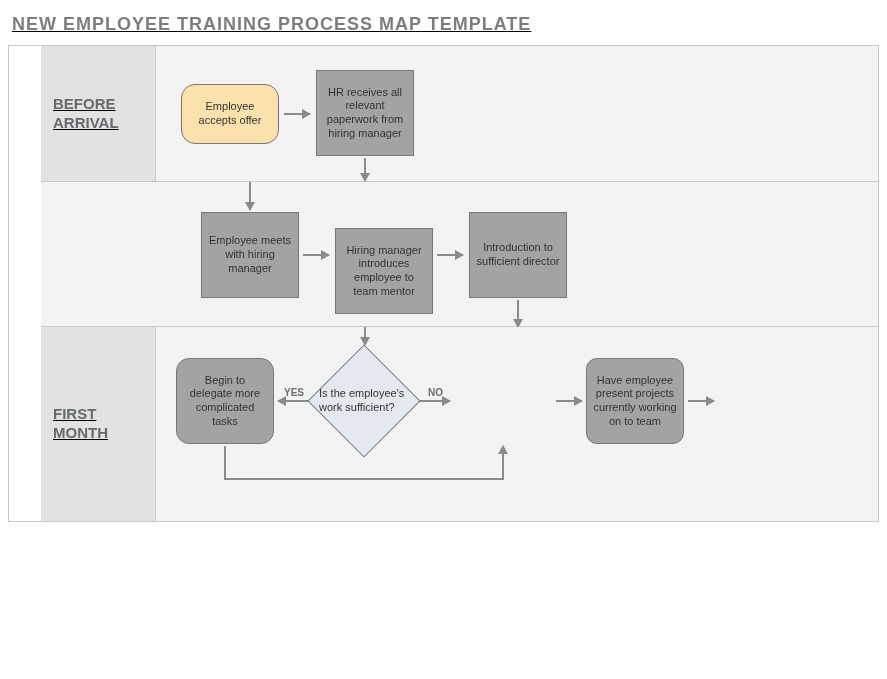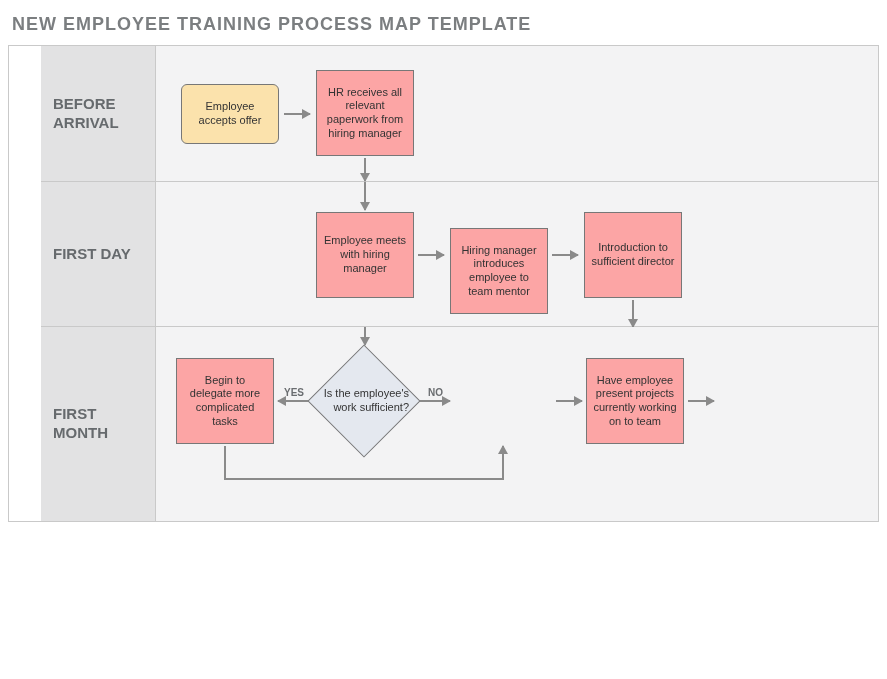--- a/index.html
+++ b/index.html
@@ -1,35 +1,35 @@
 <!DOCTYPE html>
 <html><head>
 <meta charset="utf-8">
 <style>
   * { box-sizing: border-box; margin: 0; padding: 0; }
   body { font-family: Arial, Helvetica, sans-serif; background: #fff; padding: 8px; }
-  .wrap { width: 871px; }
+  .wrap { width: 871px; text-decoration: underline; }
   .title { font-size: 18px; font-weight: 700; letter-spacing: 1px; color: #7b7e80; padding: 6px 4px 10px 4px; }
   .grid { border: 1px solid #c9c9c9; padding-left: 32px; }
   .row { display: flex; border-top: 1px solid #c9c9c9; }
   .row:first-child { border-top: none; }
   .labelcol { width: 115px; background: #e2e2e3; display: flex; align-items: center; padding: 0 12px; font-size: 15px; font-weight: 700; color: #666a6d; line-height: 1.25; border-right: 1px solid #c9c9c9; }
   .lane { position: relative; flex: 1; background: #f3f3f4; }
   .r-before { height: 135px; }
   .r-day    { height: 145px; }
   .r-week   { height: 150px; }
   .r-month  { height: 195px; }
 
-  .node { position: absolute; background: #fca5a5; border: 1px solid #777; width: 98px; height: 86px; display: flex; align-items: center; justify-content: center; text-align: center; font-size: 11px; line-height: 1.25; color: #333; padding: 6px; }
-  .node.yellow { background: #fbe2ac; border-radius: 6px; }
+  .node { position: absolute; background: #a3a3a3; border: 1px solid #777; width: 98px; height: 86px; display: flex; align-items: center; justify-content: center; text-align: center; font-size: 11px; line-height: 1.25; color: #333; padding: 6px; }
+  .node.yellow { background: #fbe2ac; border-radius: 14px; }
   .node.short { height: 60px; }
 
   .diamond-wrap { position: absolute; width: 112px; height: 112px; display:flex; align-items:center; justify-content:center; }
   .diamond { width: 80px; height: 80px; background: #e4e8ef; border: 1px solid #777; transform: rotate(45deg); }
-  .diamond-text { position: absolute; width: 90px; text-align: right; font-size: 11px; line-height: 1.25; color: #333; }
+  .diamond-text { position: absolute; width: 90px; text-align: left; font-size: 11px; line-height: 1.25; color: #333; }
 
   .edgelabel { position: absolute; font-size: 10px; font-weight: 700; color: #6a6d70; }
 
   .arrow-h { position: absolute; height: 2px; background: #8a8a8a; }
   .arrow-h.right::after { content:""; position:absolute; right:-1px; top:-4px; border-left:9px solid #8a8a8a; border-top:5px solid transparent; border-bottom:5px solid transparent; }
   .arrow-h.left::after  { content:""; position:absolute; left:-1px;  top:-4px; border-right:9px solid #8a8a8a; border-top:5px solid transparent; border-bottom:5px solid transparent; }
   .arrow-v { position: absolute; width: 2px; background: #8a8a8a; }
   .arrow-v.down::after { content:""; position:absolute; left:-4px; bottom:-1px; border-top:9px solid #8a8a8a; border-left:5px solid transparent; border-right:5px solid transparent; }
   .arrow-v.up::after   { content:""; position:absolute; left:-4px; top:-1px;    border-bottom:9px solid #8a8a8a; border-left:5px solid transparent; border-right:5px solid transparent; }
 
@@ -48,21 +48,20 @@
       <div class="labelcol">BEFORE ARRIVAL</div>
       <div class="lane">
         <div class="node yellow short" style="left:25px; top:38px;">Employee accepts offer</div>
         <div class="arrow-h right" style="left:128px; top:67px; width:26px;"></div>
         <div class="node" style="left:160px; top:24px;">HR receives all relevant paperwork from hiring manager</div>
         <div class="arrow-v down" style="left:208px; top:112px; height:23px;"></div>
       </div>
     </div>
 
     <div class="row r-day">
-      <div class="labelcol">FIRST DAY</div>
       <div class="lane">
         <div class="arrow-v down" style="left:208px; top:0; height:28px;"></div>
         <div class="node" style="left:160px; top:30px;">Employee meets with hiring manager</div>
         <div class="arrow-h right" style="left:262px; top:72px; width:26px;"></div>
         <div class="node" style="left:294px; top:46px;">Hiring manager introduces employee to team mentor</div>
         <div class="arrow-h right" style="left:396px; top:72px; width:26px;"></div>
         <div class="node" style="left:428px; top:30px;">Introduction to sufficient director</div>
         <div class="arrow-v down" style="left:476px; top:118px; height:27px;"></div>
       </div>
     </div>
@@ -73,27 +72,27 @@
       <div class="lane">
         <div class="arrow-v down" style="left:208px; top:0; height:18px;"></div>
 
         <div class="diamond-wrap" style="left:152px; top:18px;">
           <div class="diamond"></div>
           <div class="diamond-text">Is the employee's work sufficient?</div>
         </div>
 
         <div class="edgelabel" style="left:128px; top:60px;text-align:center;">YES</div>
         <div class="arrow-h left" style="left:122px; top:73px; width:30px;"></div>
-        <div class="node" style="left:20px; top:31px;">Begin to delegate more complicated tasks</div>
+        <div class="node" style="left:20px; top:31px;border-radius:13px;">Begin to delegate more complicated tasks</div>
 
         <div class="edgelabel" style="left:272px; top:60px;">NO</div>
         <div class="arrow-h right" style="left:264px; top:73px; width:30px;"></div>
 
         <div class="arrow-h right" style="left:400px; top:73px; width:26px;"></div>
-        <div class="node" style="left:430px; top:31px;">Have employee present projects currently working on to team</div>
+        <div class="node" style="left:430px; top:31px;border-radius:11px;">Have employee present projects currently working on to team</div>
 
         <div class="arrow-h right" style="left:532px; top:73px; width:26px;"></div>
 
         <div class="elbow-v" style="left:68px; top:119px; height:34px;"></div>
         <div class="elbow-h" style="left:68px; top:151px; width:280px;"></div>
         <div class="arrow-v up" style="left:346px; top:119px; height:34px;"></div>
       </div>
     </div>
 
   </div>

